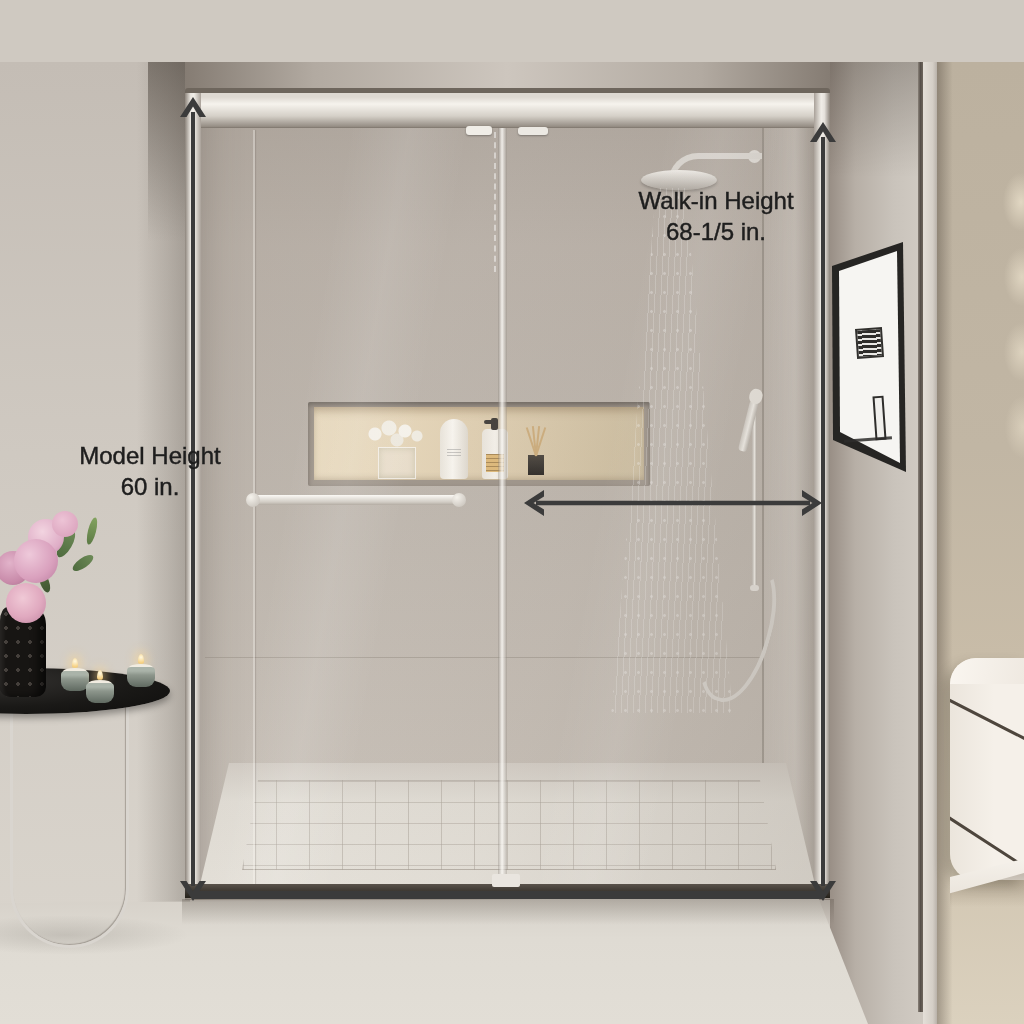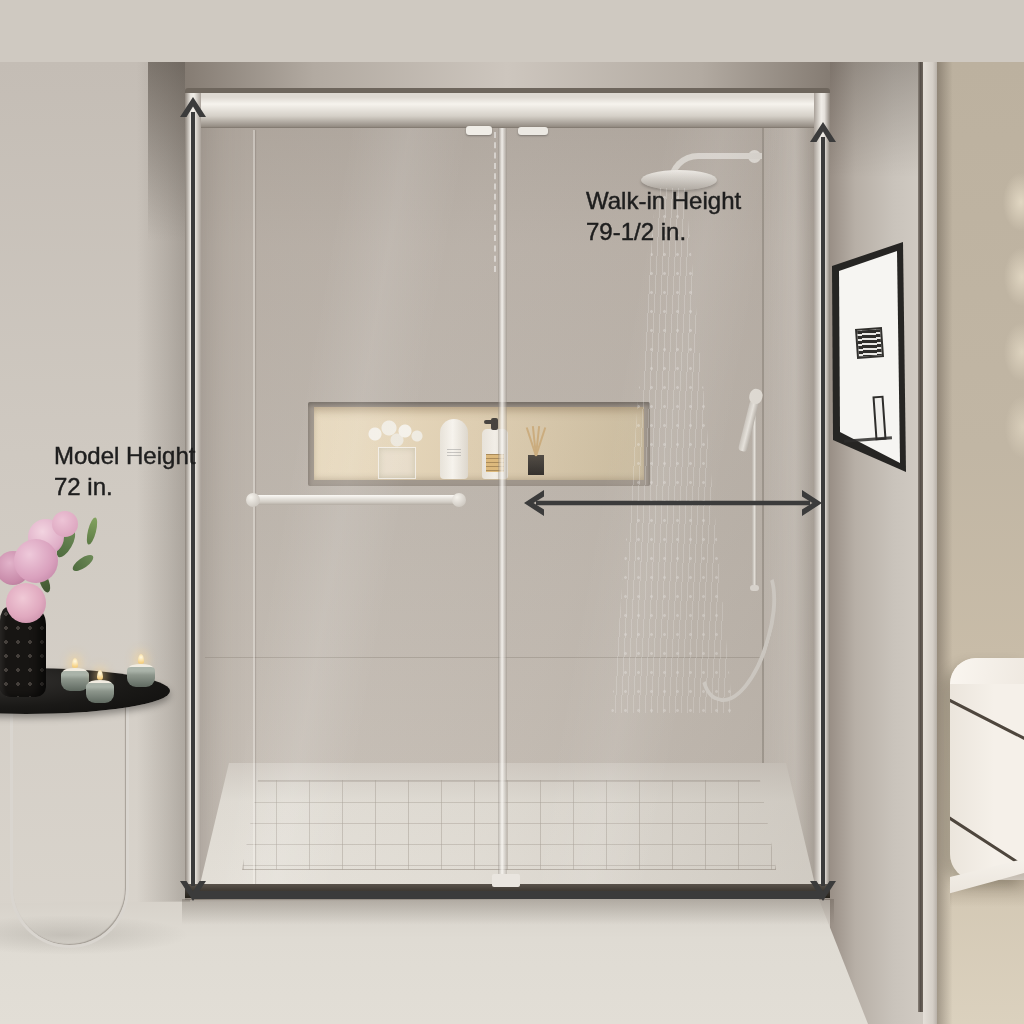--- a/index.html
+++ b/index.html
@@ -197,24 +197,24 @@
   .candle.c1{left:61px;top:658px;} .candle.c2{left:86px;top:670px;} .candle.c3{left:127px;top:654px;}
   .flame{left:11px;top:0;width:6px;height:11px;border-radius:50% 50% 50% 50%/62% 62% 38% 38%;
     background:radial-gradient(circle at 50% 30%,#fff8e0,#f6cf7d 70%,rgba(246,207,125,0));
     box-shadow:0 0 10px 4px rgba(255,215,140,.45);}
   .wax{left:2px;top:10px;width:24px;height:7px;border-radius:50%;background:#f1ece1;}
   .cup{left:0;top:13px;width:28px;height:20px;border-radius:4px 4px 9px 9px;
     background:linear-gradient(180deg,#aab3a9 0 4px,#8d968c 40%,#606a61);}
 
   
   .dims{left:0;top:0;width:1024px;height:1024px;z-index:40;}
-  .dim-label{z-index:45;font-family:"Liberation Sans",sans-serif;
+  .dim-label{z-index:45;text-align:center;font-family:"Liberation Sans",sans-serif;
     font-size:24px;line-height:31px;color:#1e1e1e;-webkit-text-stroke:.45px #1e1e1e;}
   .lbl-wih{left:586px;top:185px;width:260px;}
-  .lbl-mh{left:10px;top:440px;width:206px;padding-left:44px;}
+  .lbl-mh{left:3px;top:440px;width:206px;padding-left:44px;}
   .lbl-wiw{left:542px;top:512px;width:260px;}
   .lbl-cw{left:380px;top:907px;width:260px;}
 </style>
 </head>
 <body>
 
 <div id="canvas">
 
 
   <div class="abs wall-left"></div>
@@ -338,22 +338,22 @@
     <polygon points="823,122 836,142 829.5,142 823,131.5 816.5,142 810,142" fill="#3b3b3b"></polygon>
     <polygon points="823,901 836,881 829.5,881 823,891.5 816.5,881 810,881" fill="#3b3b3b"></polygon>
     <line x1="536" y1="503" x2="810" y2="503" stroke-width="4.5" stroke="#3b3b3b"></line>
     <polygon points="524,503 544,490 544,496.5 533.5,503 544,509.5 544,516" fill="#3b3b3b"></polygon>
     <polygon points="822,503 802,490 802,496.5 812.5,503 802,509.5 802,516" fill="#3b3b3b"></polygon>
     <line x1="193" y1="895" x2="823" y2="895" stroke-width="8" stroke="#3b3b3b"></line>
   </svg>
 
   <div class="abs dim-label lbl-wih">
     <div>Walk-in Height</div>
-    <div>79-1/2 in.</div>
+    <div>68-1/5 in.</div>
   </div>
   <div class="abs dim-label lbl-mh">
     <div>Model Height</div>
-    <div>72 in.</div>
+    <div>60 in.</div>
   </div>
   <div class="abs dim-label lbl-wiw">
   </div>
 
 </div>
 
 </body></html>

